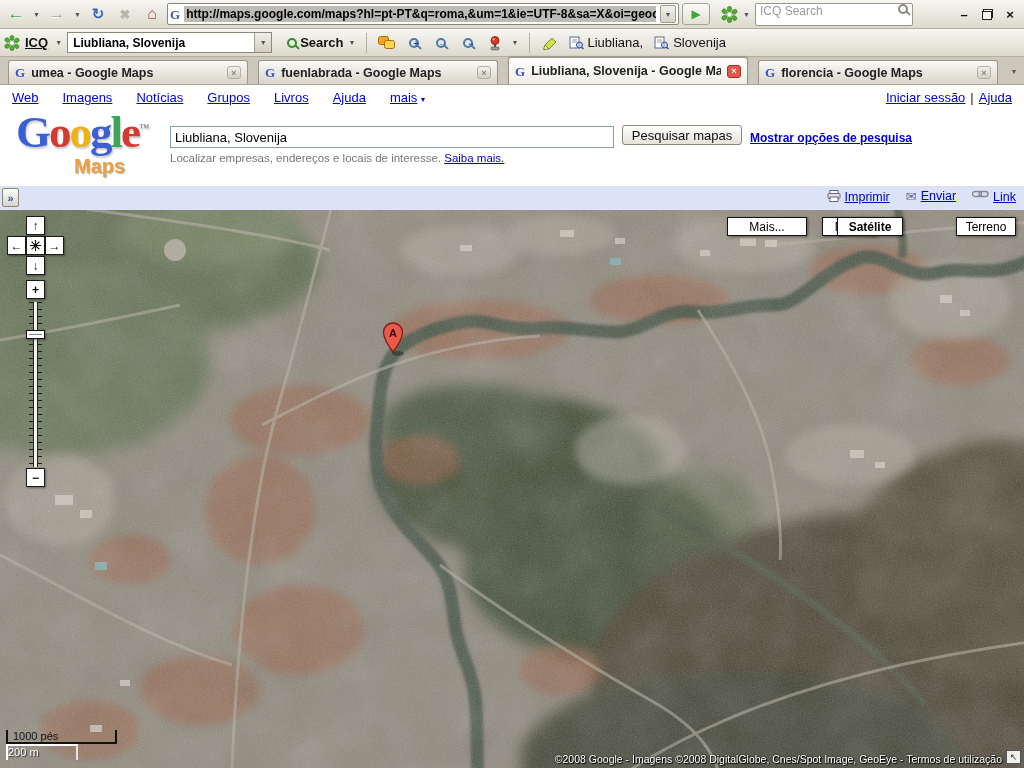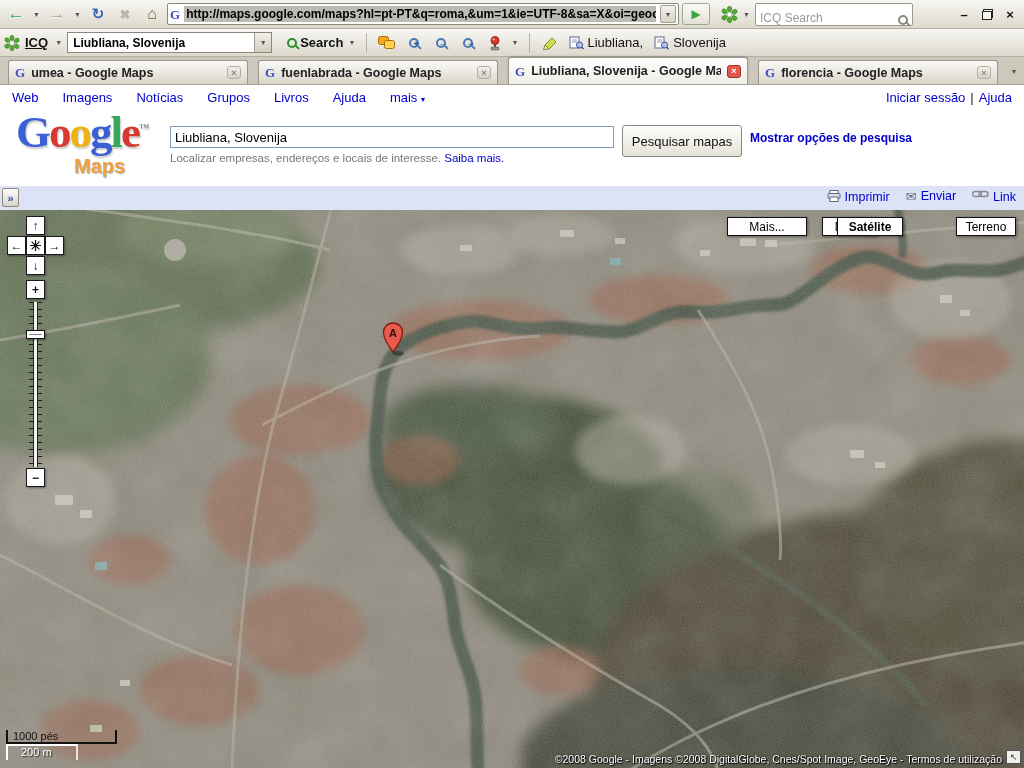--- a/index.html
+++ b/index.html
@@ -24,21 +24,21 @@
           border:1px solid #8a8878;border-radius:2px;padding:0 2px;gap:4px}
   .urltext{flex:1;font-size:12px;font-weight:bold;color:#000;background:#bdbbb5;
            white-space:nowrap;overflow:hidden;padding:1px 2px}
   .url-caret{width:16px;height:18px;background:linear-gradient(#f2f1ec,#d6d2c6);
              border:1px solid #a09c8e;border-radius:2px;font-size:7px;color:#555;
              display:flex;align-items:center;justify-content:center}
   .gobtn{width:28px;height:22px;border:1px solid #9aa89a;border-radius:3px;
          background:linear-gradient(#fbfbf8,#e3e0d4);color:#3aa83a;font-size:12px;
          display:flex;align-items:center;justify-content:center}
   .favicon{font-family:"Liberation Serif",serif;font-weight:bold;color:#4050c8;font-size:13px;line-height:1}
-  .icqfield{display:flex;align-items:flex-end;width:158px;height:23px;background:#fff;
+  .icqfield{display:flex;align-items:flex-start;width:158px;height:23px;background:#fff;
             border:1px solid #9a9888;border-radius:2px;padding:0 4px;gap:4px}
   .icqph{flex:1;font-size:12px;color:#9a9a9a;white-space:nowrap;overflow:hidden}
   .mag{position:relative;width:10px;height:10px;border:2px solid currentColor;border-radius:50%;display:inline-block;flex:none}
   .mag::after{content:"";position:absolute;width:6px;height:2px;background:currentColor;
               right:-5px;bottom:-2px;transform:rotate(45deg);border-radius:1px}
   .mag-gray{color:#8a887c}
   .mag-green{color:#2e8b2e}
   .mag-blue{color:#4a7ab5}
   .zsym{position:absolute;left:3px;top:-1px;font-size:9px;font-weight:bold;color:#1a4a8a;line-height:10px}
   .winbtn{width:20px;height:20px;display:flex;align-items:center;justify-content:center;
@@ -67,33 +67,33 @@
   .tab.active{height:27px;background:linear-gradient(#ffffff,#efede6);box-shadow:0 -1px 2px rgba(0,0,0,.15)}
   .tclose{flex:none;width:14px;height:13px;border-radius:3px;display:flex;align-items:center;justify-content:center;
           font-size:9px;color:#8a867a;background:linear-gradient(#f2f1ec,#d4d0c4);border:1px solid #b3afa2}
   .tab.active .tclose{background:#e4574b;border-color:#a03428;color:#fff}
   .tab-overflow{margin-left:auto;margin-bottom:5px;margin-right:4px;width:16px;height:16px;
                 display:flex;align-items:center;justify-content:center;font-size:7px;color:#555}
 
   
   .page{position:absolute;top:86px;left:0;width:1024px;height:100px;background:#fff}
   .toplinks{position:absolute;top:4px;left:12px;display:flex;gap:24px;font-size:13px;align-items:center}
-  .toplinks a,.bluebar a,.hint a,.optlink,.rightlinks a{color:#0000cc;cursor:pointer}
+  .toplinks a,.bluebar a,.hint a,.optlink,.rightlinks a{color:#0000cc;text-decoration:underline;cursor:pointer}
   .tiny-caret{font-size:7px;color:#0000cc;margin-left:2px}
   .rightlinks{position:absolute;top:4px;right:12px;font-size:13px;display:flex;gap:5px;align-items:center;color:#222}
   .glogo{position:absolute;left:16px;top:24px;width:150px;height:64px;
          font-family:"Liberation Serif",serif;font-weight:bold;font-size:45px;line-height:1;
          letter-spacing:-2px;text-shadow:1px 2px 2px rgba(0,0,0,.22)}
   .glogo .tm{font-size:10px;color:#888;letter-spacing:0;vertical-align:super}
   .glogo .maps{position:absolute;left:58px;top:46px;font-family:Liberation Sans, sans-serif;
                font-size:20px;letter-spacing:0;color:#f0a03c;text-shadow:1px 1px 1px rgba(0,0,0,.3)}
   .l1{color:#3b60d6}.l2{color:#d6392f}.l3{color:#eeb211}.l4{color:#3b60d6}.l5{color:#3aa757}.l6{color:#d6392f}
   .msearch{position:absolute;left:170px;top:40px;width:444px;height:22px;border:1px solid #7f9db9;
            font-size:13px;padding:1px 4px;font-family:"Liberation Sans",sans-serif}
-  .mbtn{position:absolute;left:622px;top:39px;height:32px;width:120px;font-size:13px;color:#111;
+  .mbtn{position:absolute;left:622px;top:39px;height:20px;width:120px;font-size:13px;color:#111;
         background:linear-gradient(#fefefe,#e5e2d7);border:1px solid #8a887a;border-radius:3px}
   .optlink{position:absolute;left:750px;top:45px;font-size:12px;font-weight:bold}
   .hint{position:absolute;left:170px;top:66px;font-size:11.5px;color:#777}
 
   
   .bluebar{position:absolute;top:186px;left:0;width:1024px;height:24px;background:#dce3f6}
   .expandbtn{position:absolute;left:2px;top:2px;width:17px;height:19px;font-size:11px;font-weight:bold;
              color:#2a4ac0;background:linear-gradient(#fdfdfb,#d8d5ca);border:1px solid #8a887a;
              border-radius:2px;display:flex;align-items:center;justify-content:center}
   .actions{position:absolute;right:8px;top:3px;display:flex;gap:16px;font-size:12.5px;align-items:center}
@@ -113,21 +113,21 @@
   .zrail{position:absolute;left:4px;top:0;height:100%;width:5px;background:#f2f2ee;
          border-left:1px solid #222;border-right:1px solid #222}
   .zhandle{position:absolute;left:26px;top:120px;width:19px;height:9px;background:#fff;
            border:1px solid #111;box-shadow:1px 1px 2px rgba(0,0,0,.4)}
   .zhandle::after{content:"";display:block;margin:3px 2px 0;height:1px;background:#888}
   .pin{position:absolute;left:382px;top:112px}
   .scale{position:absolute;left:6px;top:520px;width:110px;font-size:11px}
   .scale-imp{width:111px;height:14px;border-left:2px solid #111;border-right:2px solid #111;
              border-bottom:2px solid #111;color:#111;padding-left:5px}
   .scale-met{width:72px;height:16px;border-left:2px solid #fff;border-right:2px solid #e5e5e5;
-             border-top:2px solid #fff;color:#fff;padding-left:13px;text-shadow:1px 1px 1px rgba(0,0,0,.7)}
+             border-top:2px solid #fff;color:#fff;padding-left:0;text-shadow:1px 1px 1px rgba(0,0,0,.7)}
   .copyright{position:absolute;right:22px;bottom:3px;font-size:10.5px;color:#fff;white-space:nowrap;
              text-shadow:1px 1px 1px #000,0 0 2px #000}
   .copyright a{color:#fff;cursor:pointer}
   .reportbox{position:absolute;right:3px;bottom:4px;width:15px;height:14px;background:#f0f0ea;
              border:1px solid #555;color:#333;font-size:9px;display:flex;align-items:center;justify-content:center}
   .icon{display:inline-flex;align-items:center;justify-content:center;flex:none}
 </style>
 </head>
 <body>
 

